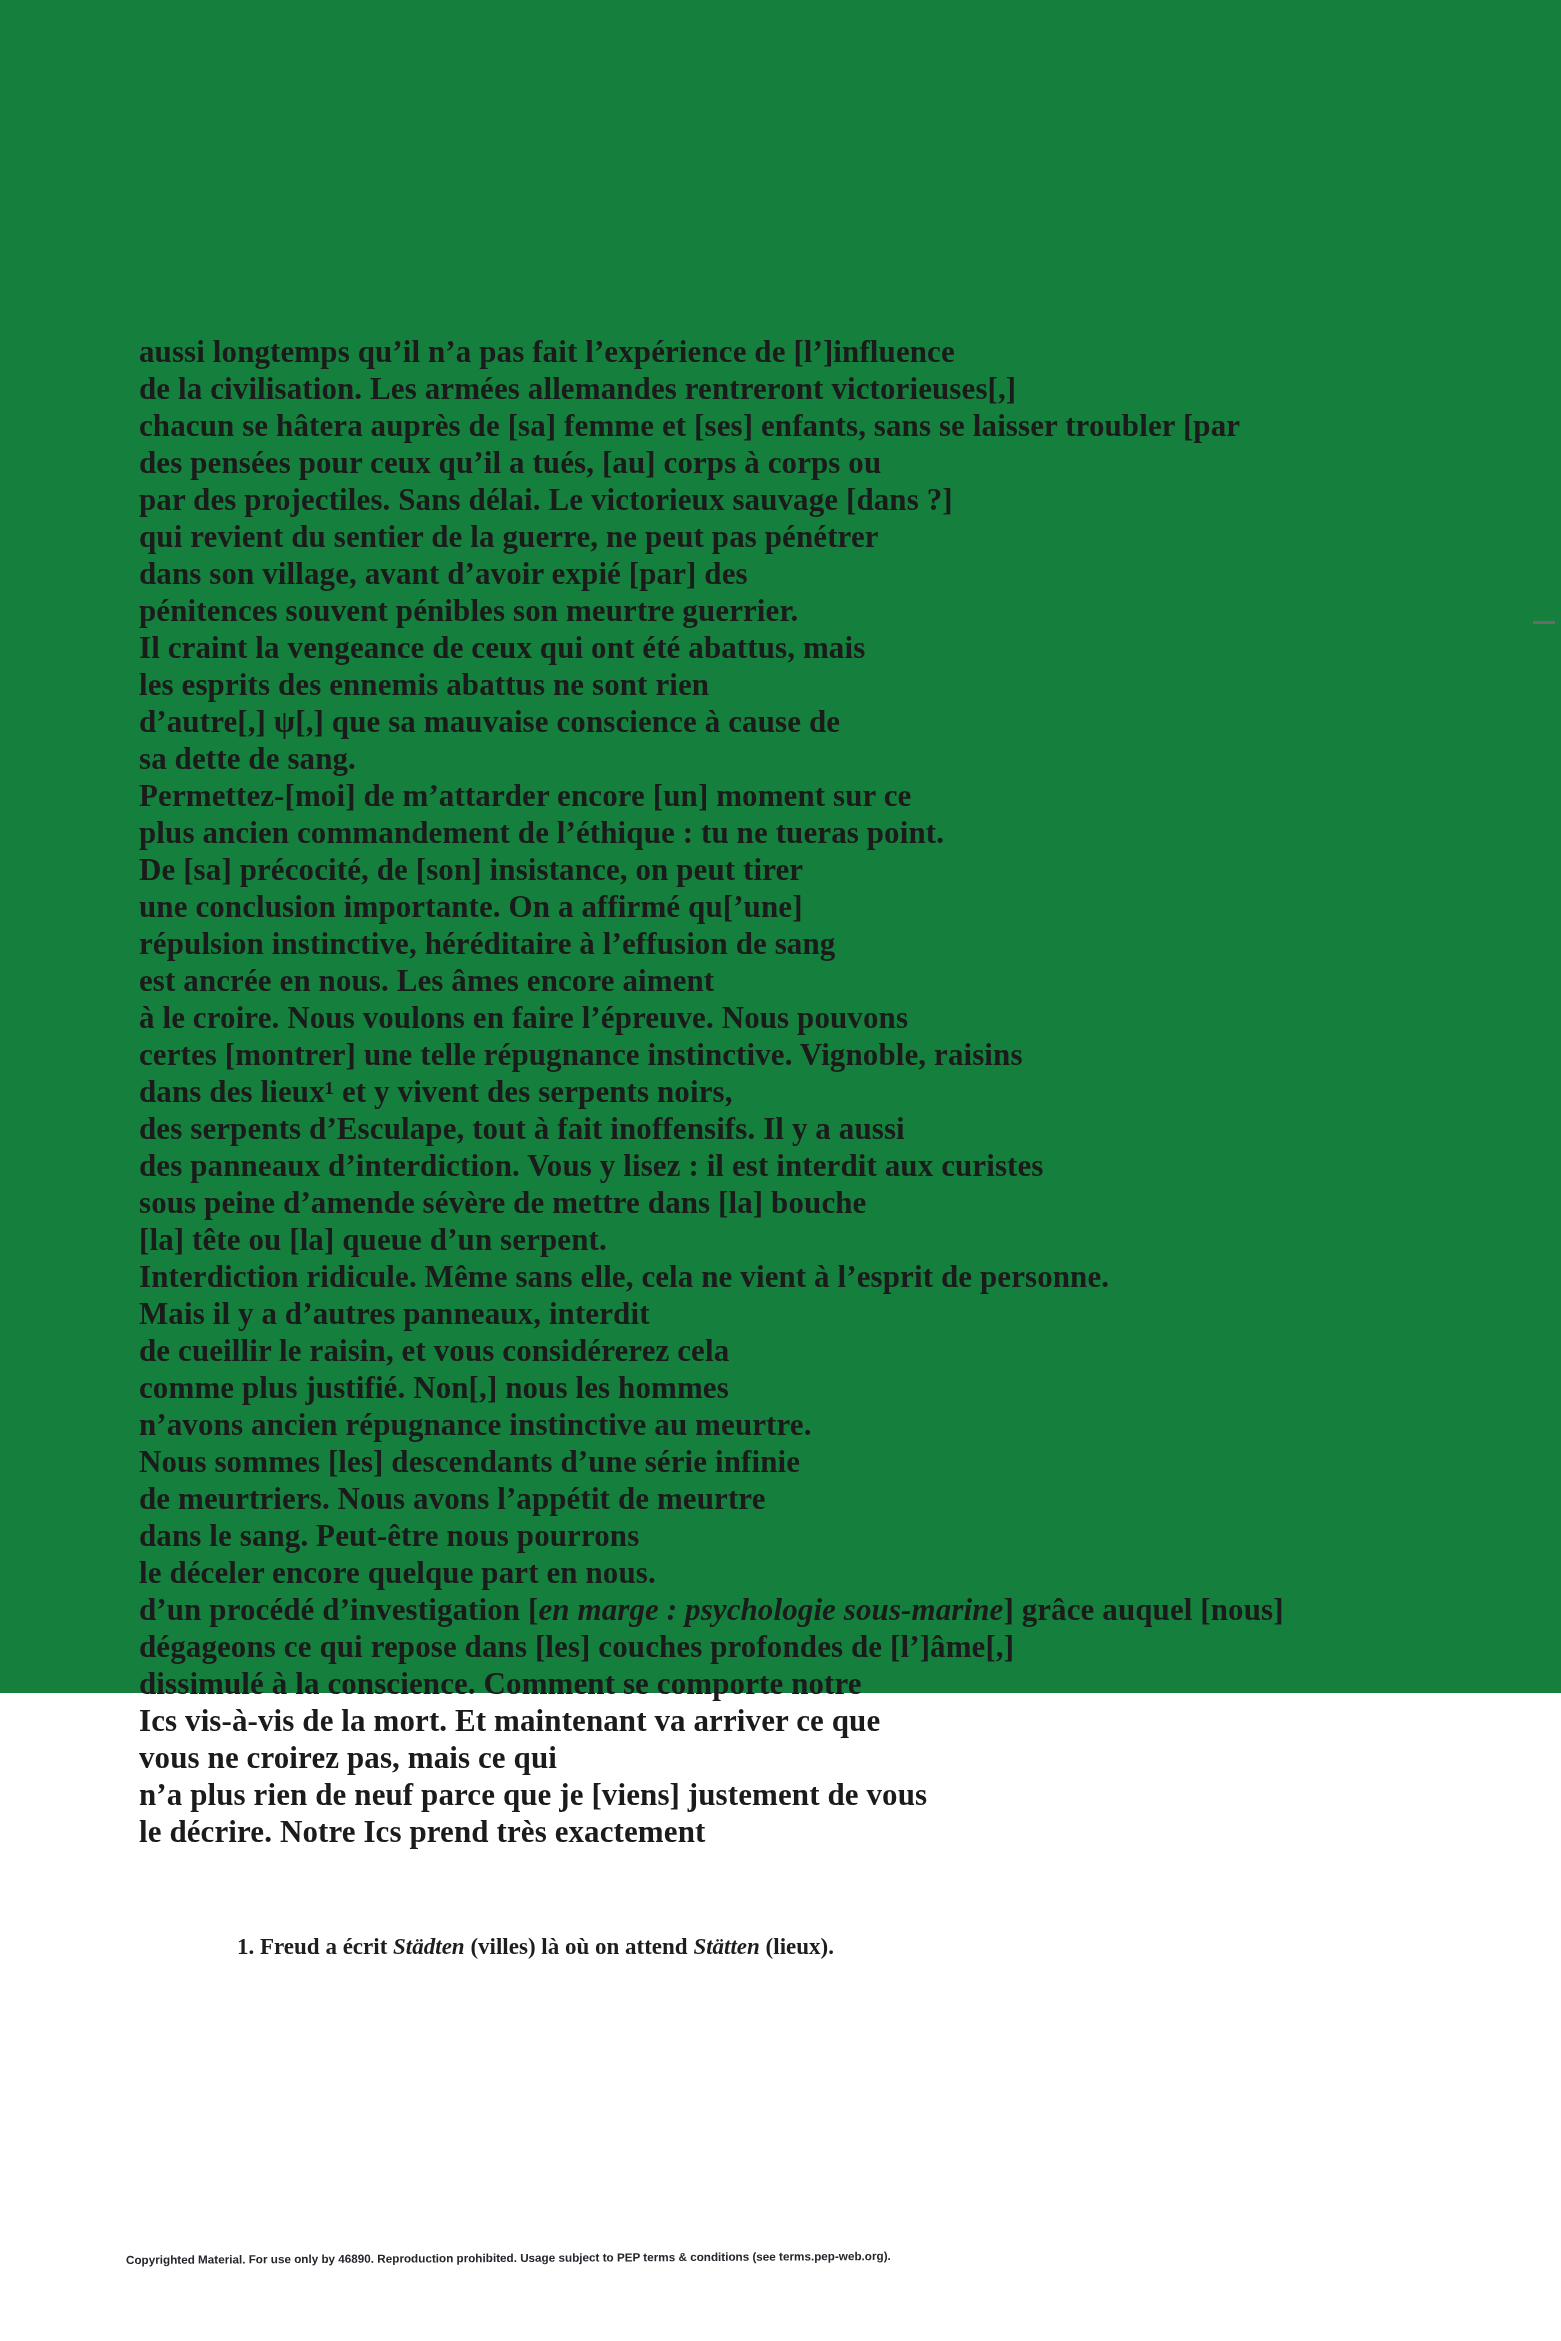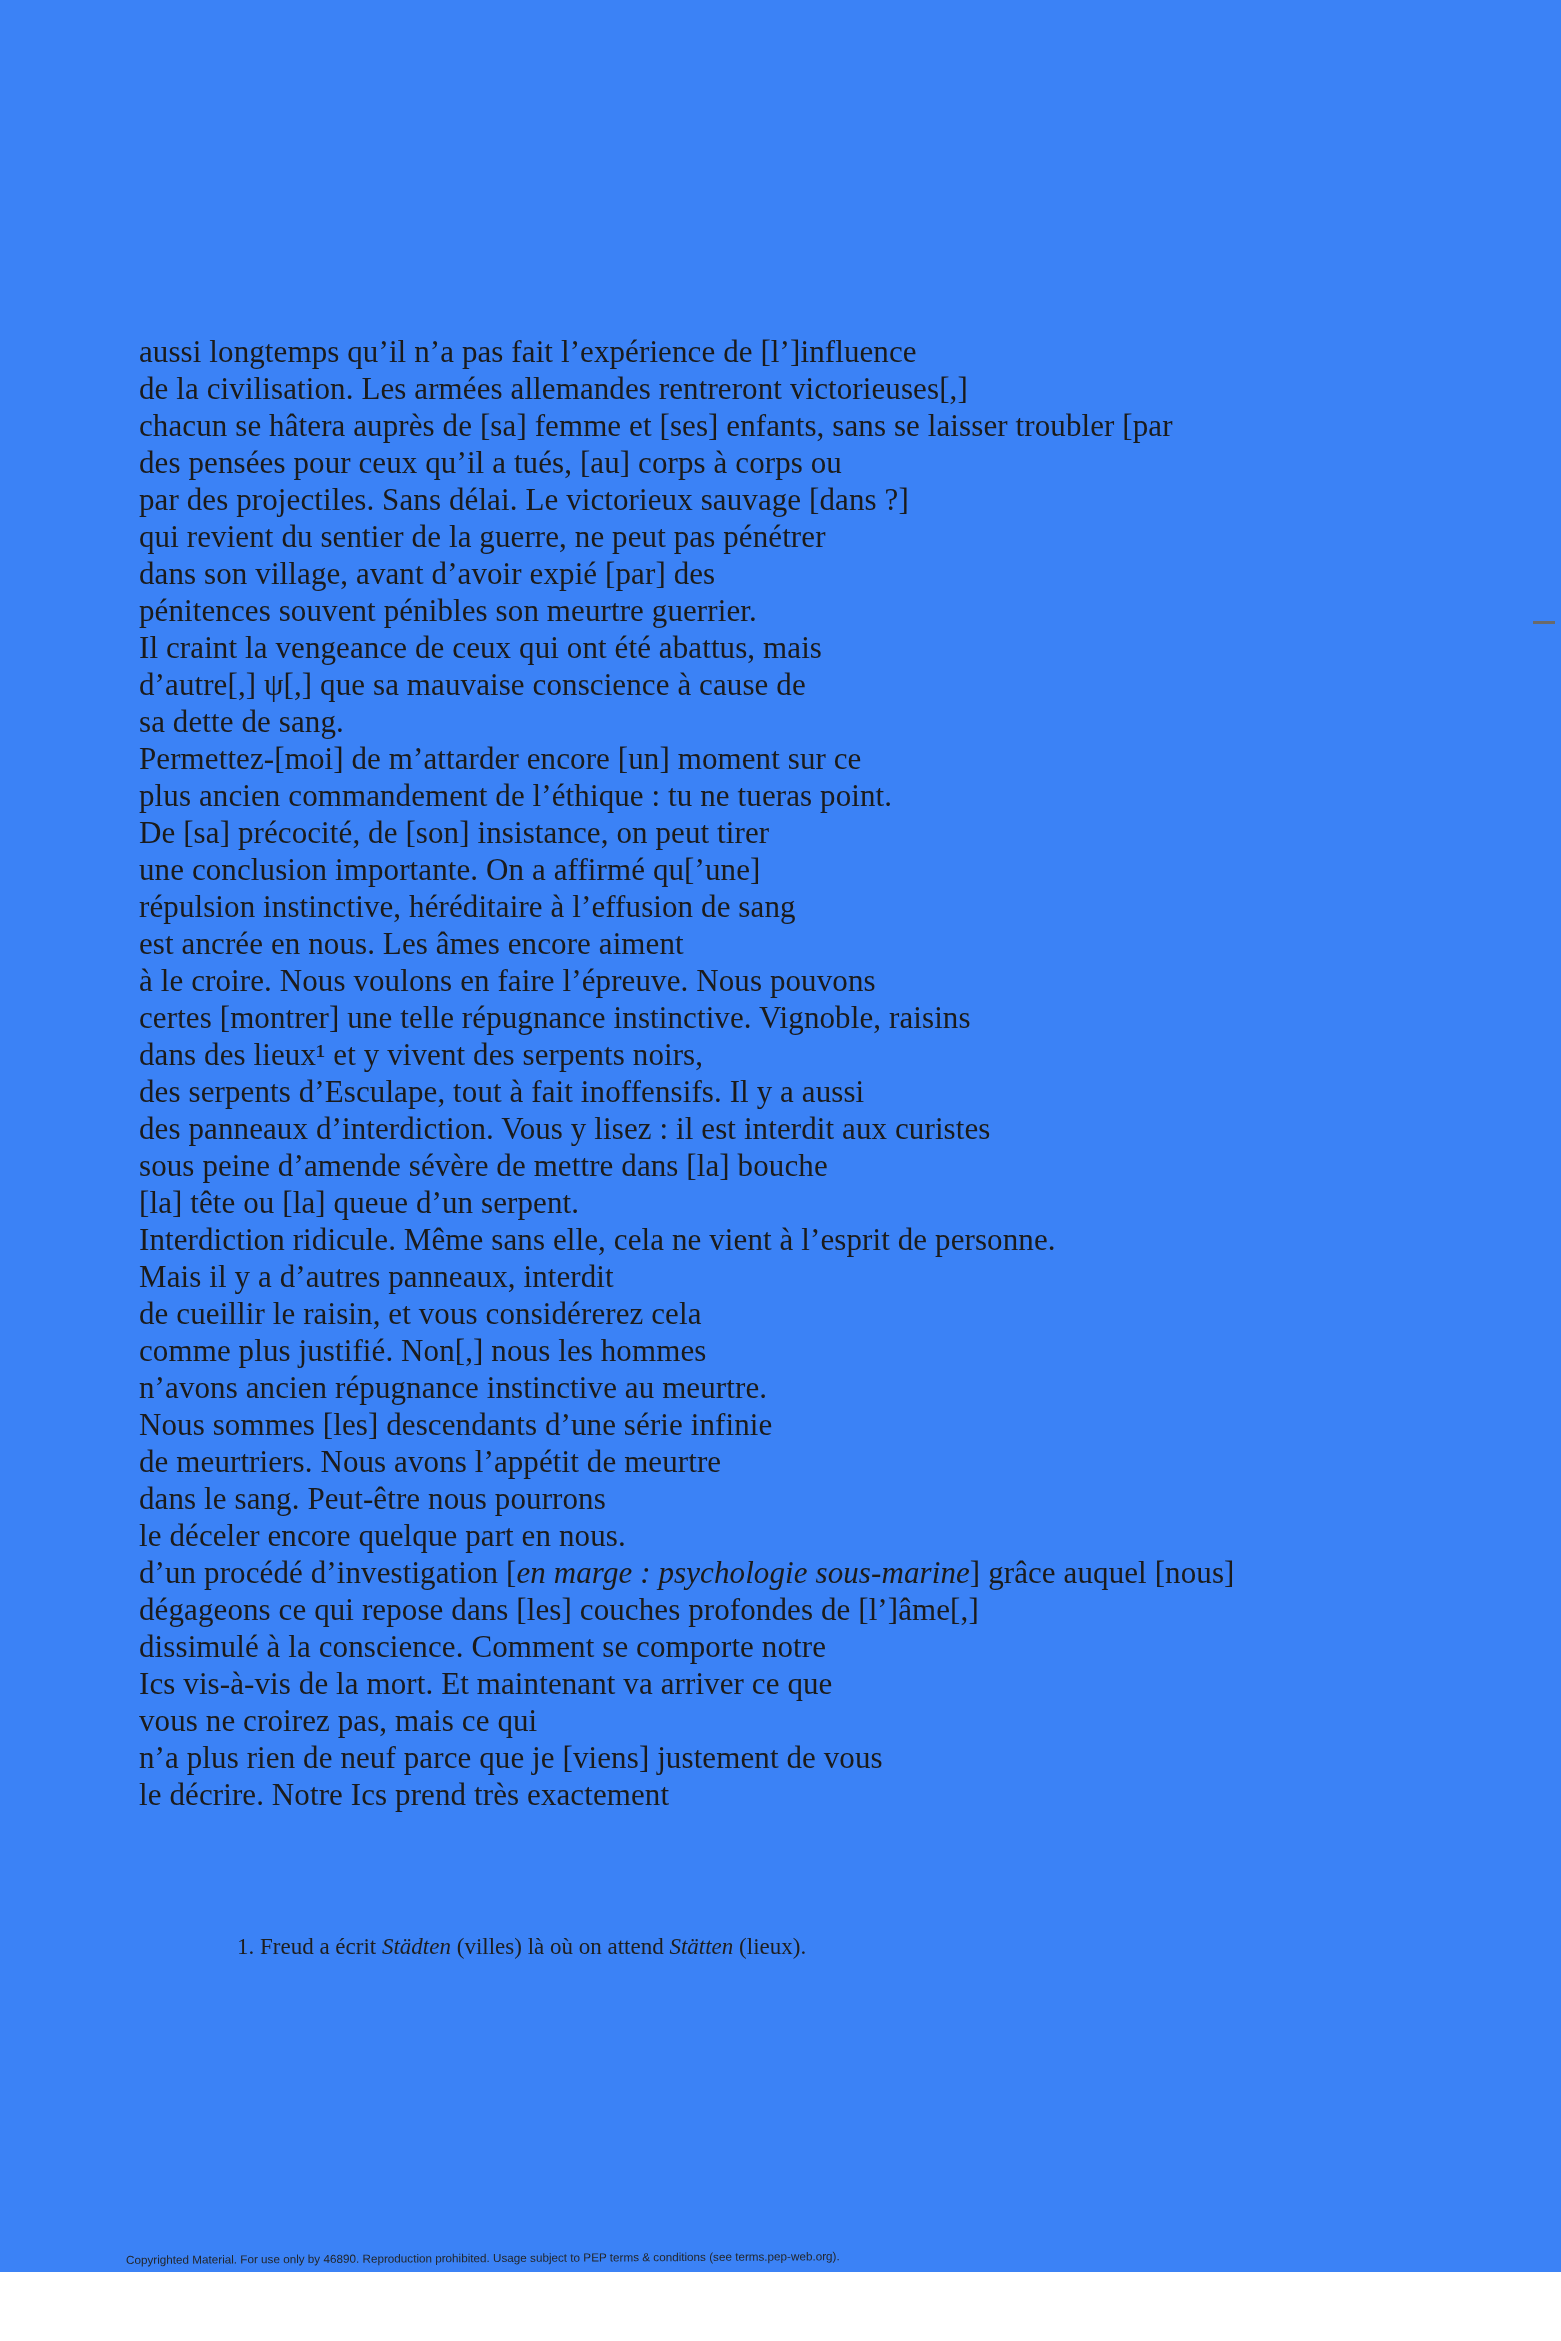--- a/index.html
+++ b/index.html
@@ -5,24 +5,25 @@
   html, body { margin: 0; padding: 0; }
   body {
     width: 1561px;
     height: 2342px;
     background: #ffffff;
     overflow: hidden;
   }
   .page {
     position: relative;
     width: 1561px;
-    height: 2272px;
-    background: #3b82f6;
+    height: 1693px;
+    background: #15803d;
     font-family: "Liberation Serif", serif;
     color: #1b1b1b;
+    font-weight: bold;
   }
   .body-text {
     position: absolute;
     left: 139px;
     top: 333px;
     width: 1376px;
     font-size: 31px;
     line-height: 37px;
     letter-spacing: 0.1px;
   }
@@ -69,20 +70,21 @@
   <div class="body-text">
       <div class="line">aussi longtemps qu’il n’a pas fait l’expérience de [l’]influence</div>
       <div class="line">de la civilisation. Les armées allemandes rentreront victorieuses[,]</div>
       <div class="line">chacun se hâtera auprès de [sa] femme et [ses] enfants, sans se laisser troubler [par</div>
       <div class="line">des pensées pour ceux qu’il a tués, [au] corps à corps ou</div>
       <div class="line">par des projectiles. Sans délai. Le victorieux sauvage [dans ?]</div>
       <div class="line">qui revient du sentier de la guerre, ne peut pas pénétrer</div>
       <div class="line">dans son village, avant d’avoir expié [par] des</div>
       <div class="line">pénitences souvent pénibles son meurtre guerrier.</div>
       <div class="line">Il craint la vengeance de ceux qui ont été abattus, mais</div>
+      <div class="line">les esprits des ennemis abattus ne sont rien</div>
       <div class="line">d’autre[,] ψ[,] que sa mauvaise conscience à cause de</div>
       <div class="line">sa dette de sang.</div>
       <div class="line">Permettez-[moi] de m’attarder encore [un] moment sur ce</div>
       <div class="line">plus ancien commandement de l’éthique : tu ne tueras point.</div>
       <div class="line">De [sa] précocité, de [son] insistance, on peut tirer</div>
       <div class="line">une conclusion importante. On a affirmé qu[’une]</div>
       <div class="line">répulsion instinctive, héréditaire à l’effusion de sang</div>
       <div class="line">est ancrée en nous. Les âmes encore aiment</div>
       <div class="line">à le croire. Nous voulons en faire l’épreuve. Nous pouvons</div>
       <div class="line">certes [montrer] une telle répugnance instinctive. Vignoble, raisins</div>

